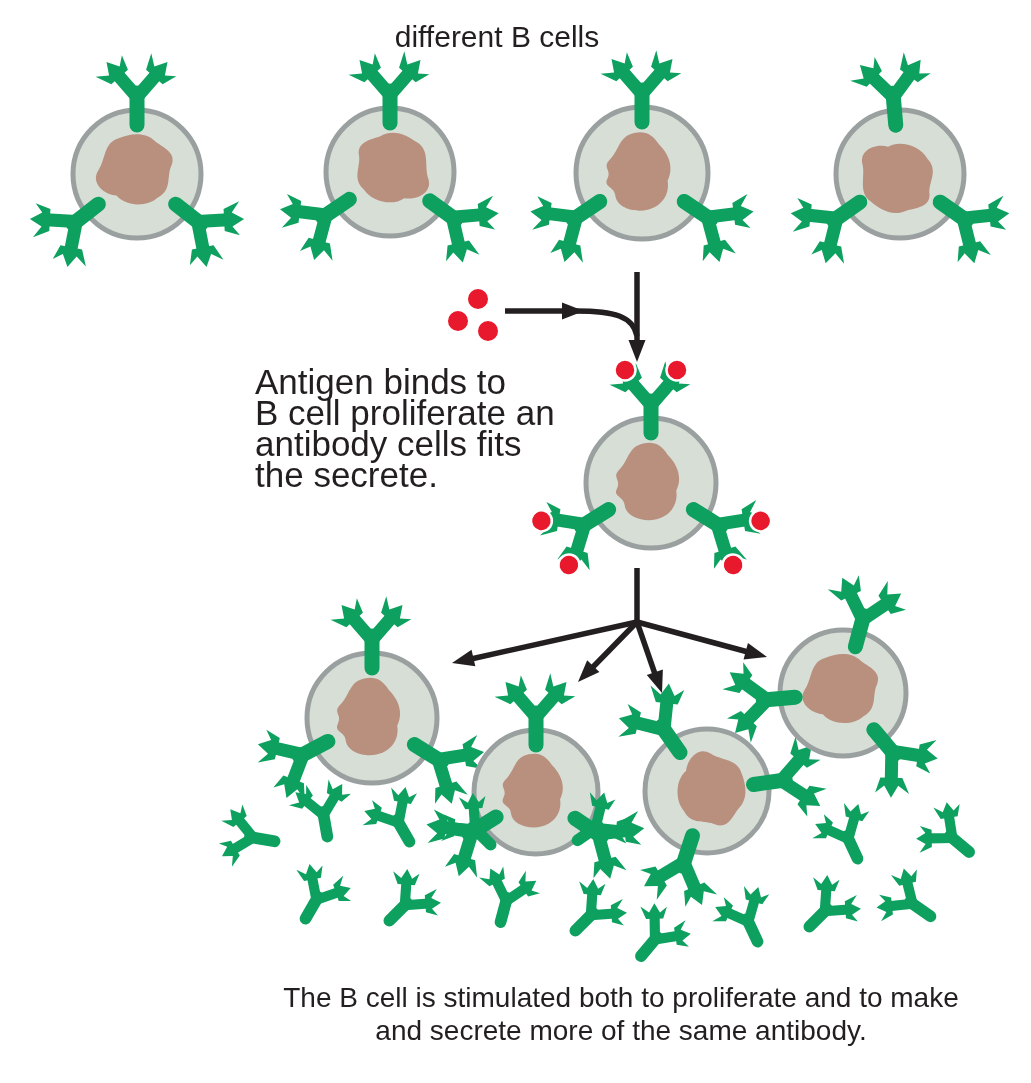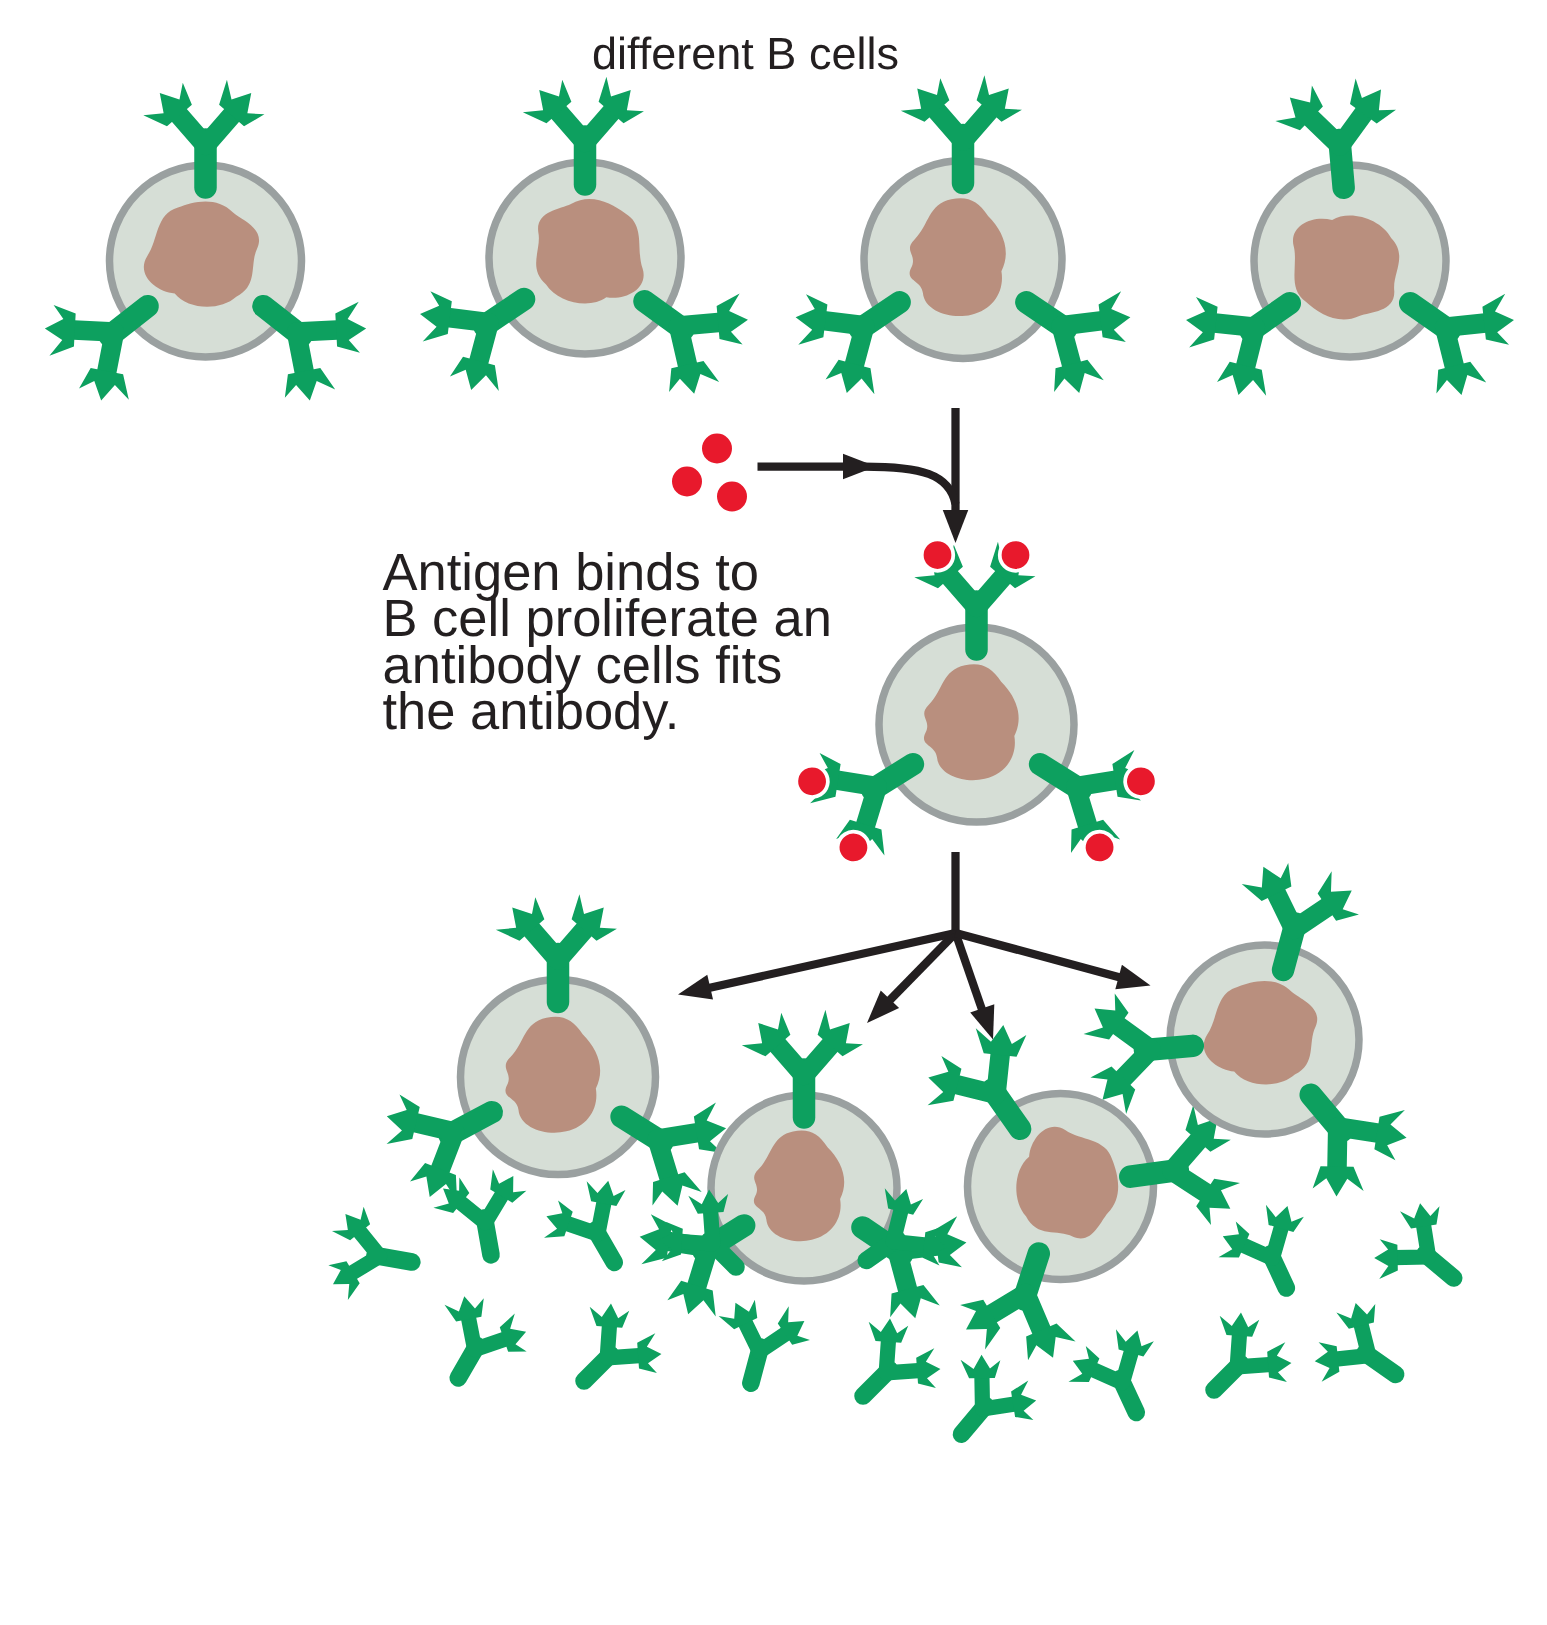--- a/index.html
+++ b/index.html
@@ -345,17 +345,21 @@
         <polygon points="-11,4 -18,-12 -7,-4 0,-16 7,-4 16,-11 11,4" transform="translate(20,-49) rotate(41)"></polygon>
       </g>
     </svg>
 
   <div class="title">different B cells</div>
 
   <div class="side-note">
     <div>Antigen binds to</div>
     <div>B cell proliferate an</div>
     <div>antibody cells fits</div>
-    <div>the antibody.</div>
+    <div>the secrete.</div>
   </div>
 
+  <div class="caption">
+    <div>The B cell is stimulated both to proliferate and to make</div>
+    <div>and secrete more of the same antibody.</div>
+  </div>
 
 </div>
 
 </body></html>

